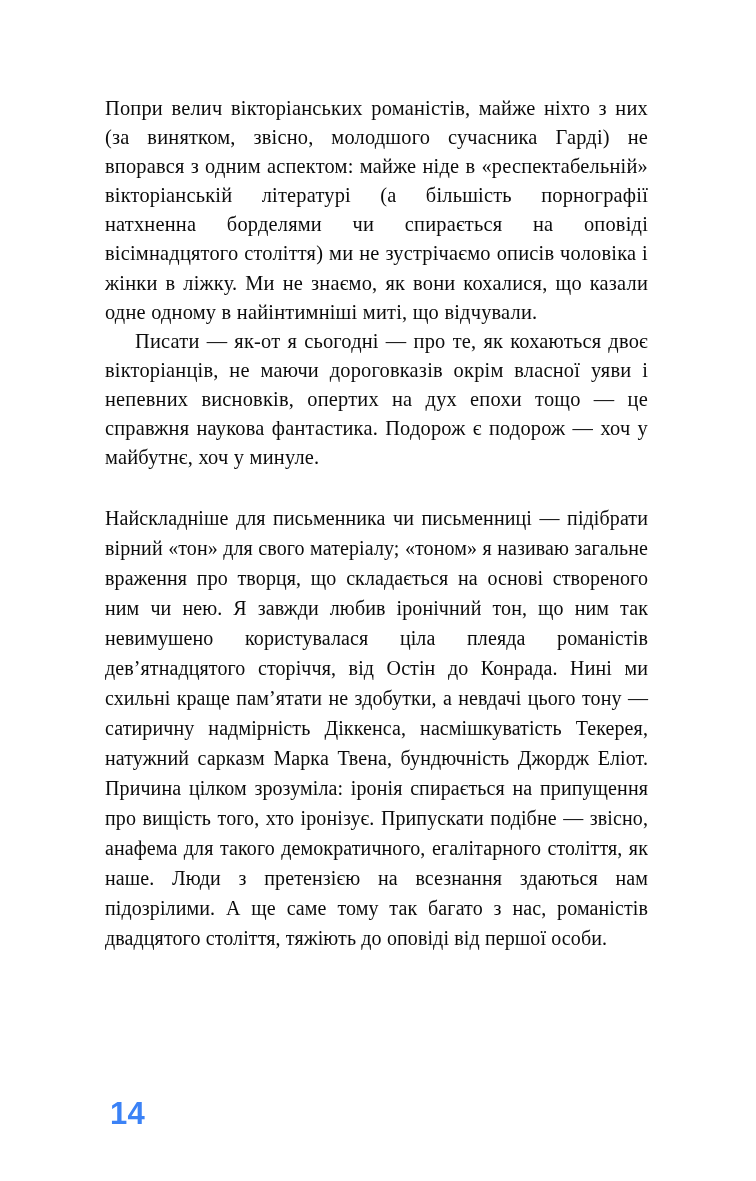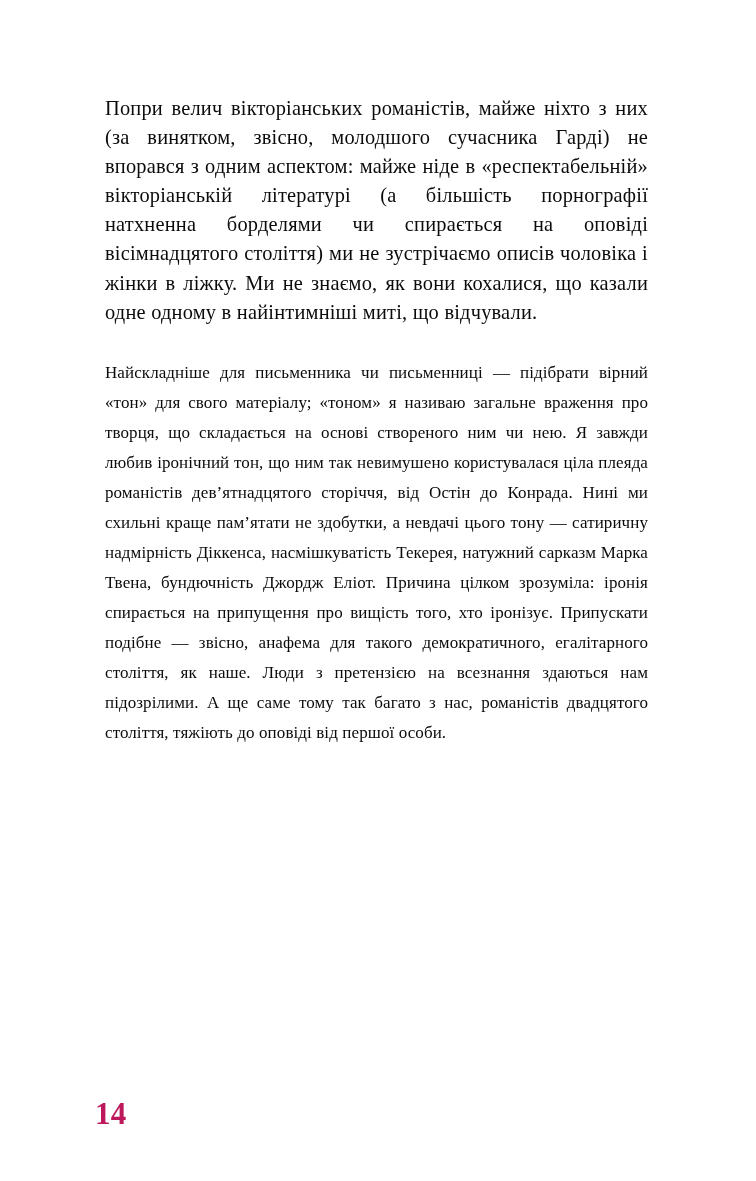--- a/index.html
+++ b/index.html
@@ -32,59 +32,60 @@
     hyphens: none;
     color: #0b0b0b;
   }
   .block-one {
     font-size: 20.4px;
     line-height: 29.1px;
     letter-spacing: 0.01em;
     word-spacing: 0.005em;
   }
   .block-two {
-    font-size: 17px;
+    font-size: 20px;
     line-height: 30.0px;
     letter-spacing: 0.005em;
     word-spacing: 0.005em;
   }
   .block-gap {
     height: 31px;
   }
   .para {
     margin: 0;
     text-align: justify;
   }
   .para.indent {
     text-indent: 30px;
   }
   .para.flush {
     text-indent: 0;
   }
   .page-number {
     position: absolute;
-    left: 95px;
+    left: 110px;
     top: 1097px;
-    font-family: Liberation Serif, serif;
+    font-family: Liberation Sans, sans-serif;
     font-weight: bold;
     font-size: 31px;
     line-height: 34px;
     letter-spacing: 0.01em;
-    color: #be185d;
+    color: #3b82f6;
   }
 </style>
 </head>
 <body>
 
 <div class="page">
 
   <div class="text-column">
 
     <div class="para-block block-one">
       <p class="para flush">Попри велич вікторіанських романістів, майже ніхто з них (за винятком, звісно, молодшого сучасника Гарді) не впорався з одним аспектом: майже ніде в «респектабельній» вікторіанській літературі (а більшість порнографії натхненна борделями чи спирається на оповіді вісімнадцятого століття) ми не зустрічаємо описів чоловіка і жінки в ліжку. Ми не знаємо, як вони кохалися, що казали одне одному в найінтимніші миті, що відчували.</p>
+      <p class="para indent">Писати — як-от я сьогодні — про те, як кохаються двоє вікторіанців, не маючи дороговказів окрім власної уяви і непевних висновків, опертих на дух епохи тощо — це справжня наукова фантастика. Подорож є подорож — хоч у майбутнє, хоч у минуле.</p>
     </div>
 
     <div class="block-gap"></div>
 
     <div class="para-block block-two">
       <p class="para flush">Найскладніше для письменника чи письменниці — підібрати вірний «тон» для свого матеріалу; «тоном» я називаю загальне враження про творця, що складається на основі створеного ним чи нею. Я завжди любив іронічний тон, що ним так невимушено користувалася ціла плеяда романістів дев’ятнадцятого сторіччя, від Остін до Конрада. Нині ми схильні краще пам’ятати не здобутки, а невдачі цього тону — сатиричну надмірність Діккенса, насмішкуватість Текерея, натужний сарказм Марка Твена, бундючність Джордж Еліот. Причина цілком зрозуміла: іронія спирається на припущення про вищість того, хто іронізує. Припускати подібне — звісно, анафема для такого демократичного, егалітарного століття, як наше. Люди з претензією на всезнання здаються нам підозрілими. А ще саме тому так багато з нас, романістів двадцятого століття, тяжіють до оповіді від першої особи.</p>
     </div>
 
   </div>
 

